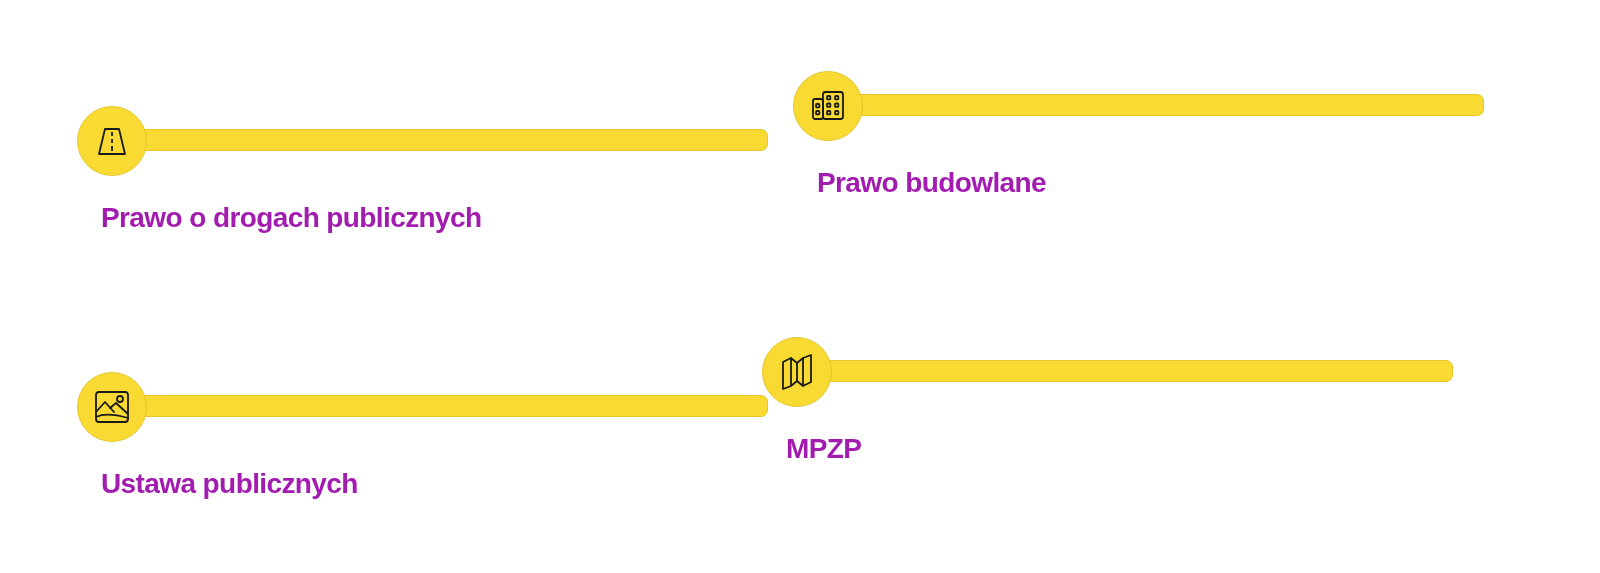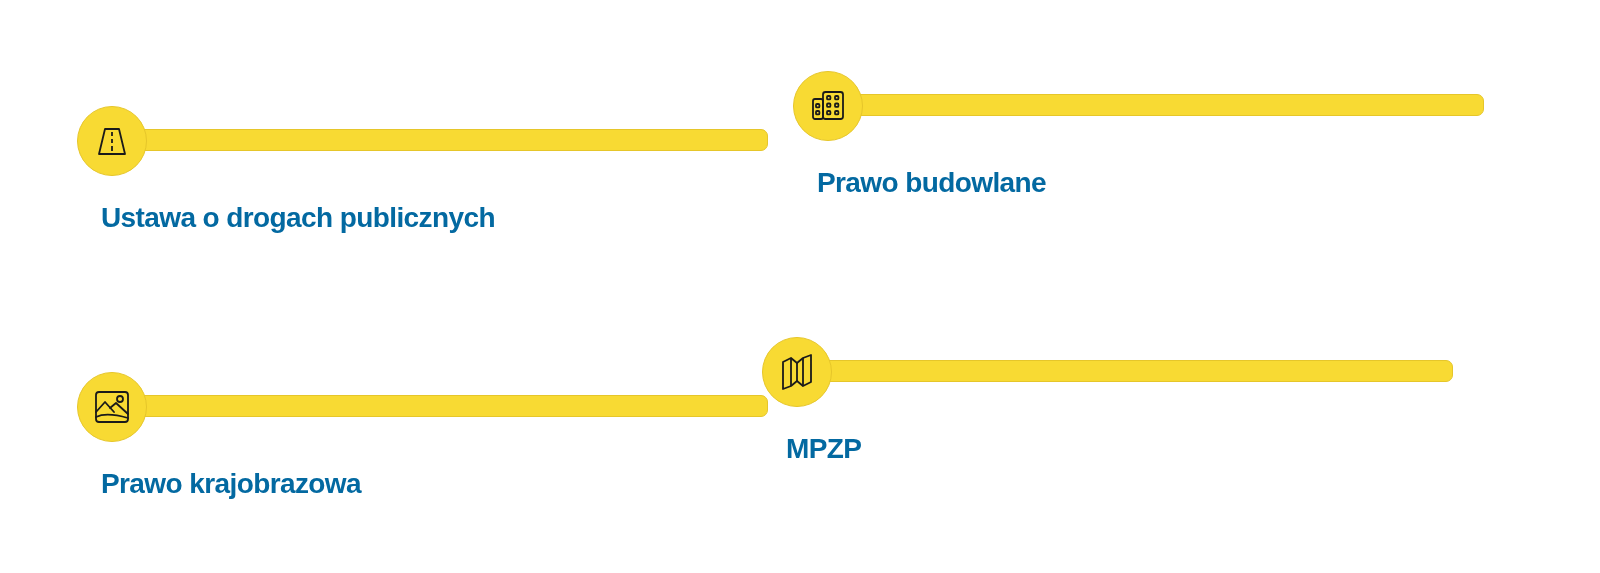--- a/index.html
+++ b/index.html
@@ -47,39 +47,39 @@
     .circle svg {
       width: 40px;
       height: 40px;
     }
     .title {
       position: absolute;
       left: 24px;
       top: 96px;
       font-size: 28px;
       font-weight: 700;
-      color: #0369a1;
+      color: #a21caf;
       letter-spacing: -0.6px;
       white-space: nowrap;
     }
   </style>
 </head>
 <body>
 
 <div class="card" style="left:77px; top:106px;">
   <div class="bar"></div>
   <div class="circle">
     <svg viewBox="0 0 40 40" fill="none" stroke="#1a1a1a" stroke-width="1.8" stroke-linejoin="round">
       <path d="M13 8 L27 8 L33 33 L7 33 Z"></path>
       <line x1="20" y1="11" x2="20" y2="15"></line>
       <line x1="20" y1="18" x2="20" y2="22"></line>
       <line x1="20" y1="25" x2="20" y2="30"></line>
     </svg>
   </div>
-  <div class="title">Ustawa o drogach publicznych</div>
+  <div class="title">Prawo o drogach publicznych</div>
 </div>
 
 <div class="card" style="left:793px; top:71px;">
   <div class="bar"></div>
   <div class="circle">
     <svg viewBox="0 0 40 40" fill="none" stroke="#1a1a1a" stroke-width="1.8" stroke-linejoin="round">
       <rect x="5" y="13" width="10" height="20" rx="2"></rect>
       <rect x="15" y="6" width="20" height="27" rx="2.5"></rect>
       <rect x="8" y="18" width="3.4" height="3.4" rx="1"></rect>
       <rect x="8" y="25" width="3.4" height="3.4" rx="1"></rect>
@@ -98,21 +98,21 @@
   <div class="bar"></div>
   <div class="circle">
     <svg viewBox="0 0 40 40" fill="none" stroke="#1a1a1a" stroke-width="1.8" stroke-linejoin="round" stroke-linecap="round">
       <rect x="4" y="5" width="32" height="30" rx="3"></rect>
       <circle cx="28" cy="12" r="3"></circle>
       <path d="M4 25 L13 15 L22 25"></path>
       <path d="M18 21 L24 16 L36 27"></path>
       <path d="M4 30 C12 26, 22 27, 36 31"></path>
     </svg>
   </div>
-  <div class="title">Prawo krajobrazowa</div>
+  <div class="title">Ustawa publicznych</div>
 </div>
 
 <div class="card" style="left:762px; top:337px;">
   <div class="bar"></div>
   <div class="circle">
     <svg viewBox="0 0 40 40" fill="none" stroke="#1a1a1a" stroke-width="1.8" stroke-linejoin="round">
       <path d="M6 10 L14 6 L20 11 L26 6 L34 3 L34 30 L26 34 L20 29 L14 34 L6 37 Z"></path>
       <line x1="14" y1="6" x2="14" y2="34"></line>
       <line x1="20" y1="11" x2="20" y2="29"></line>
       <line x1="26" y1="6" x2="26" y2="34"></line>

